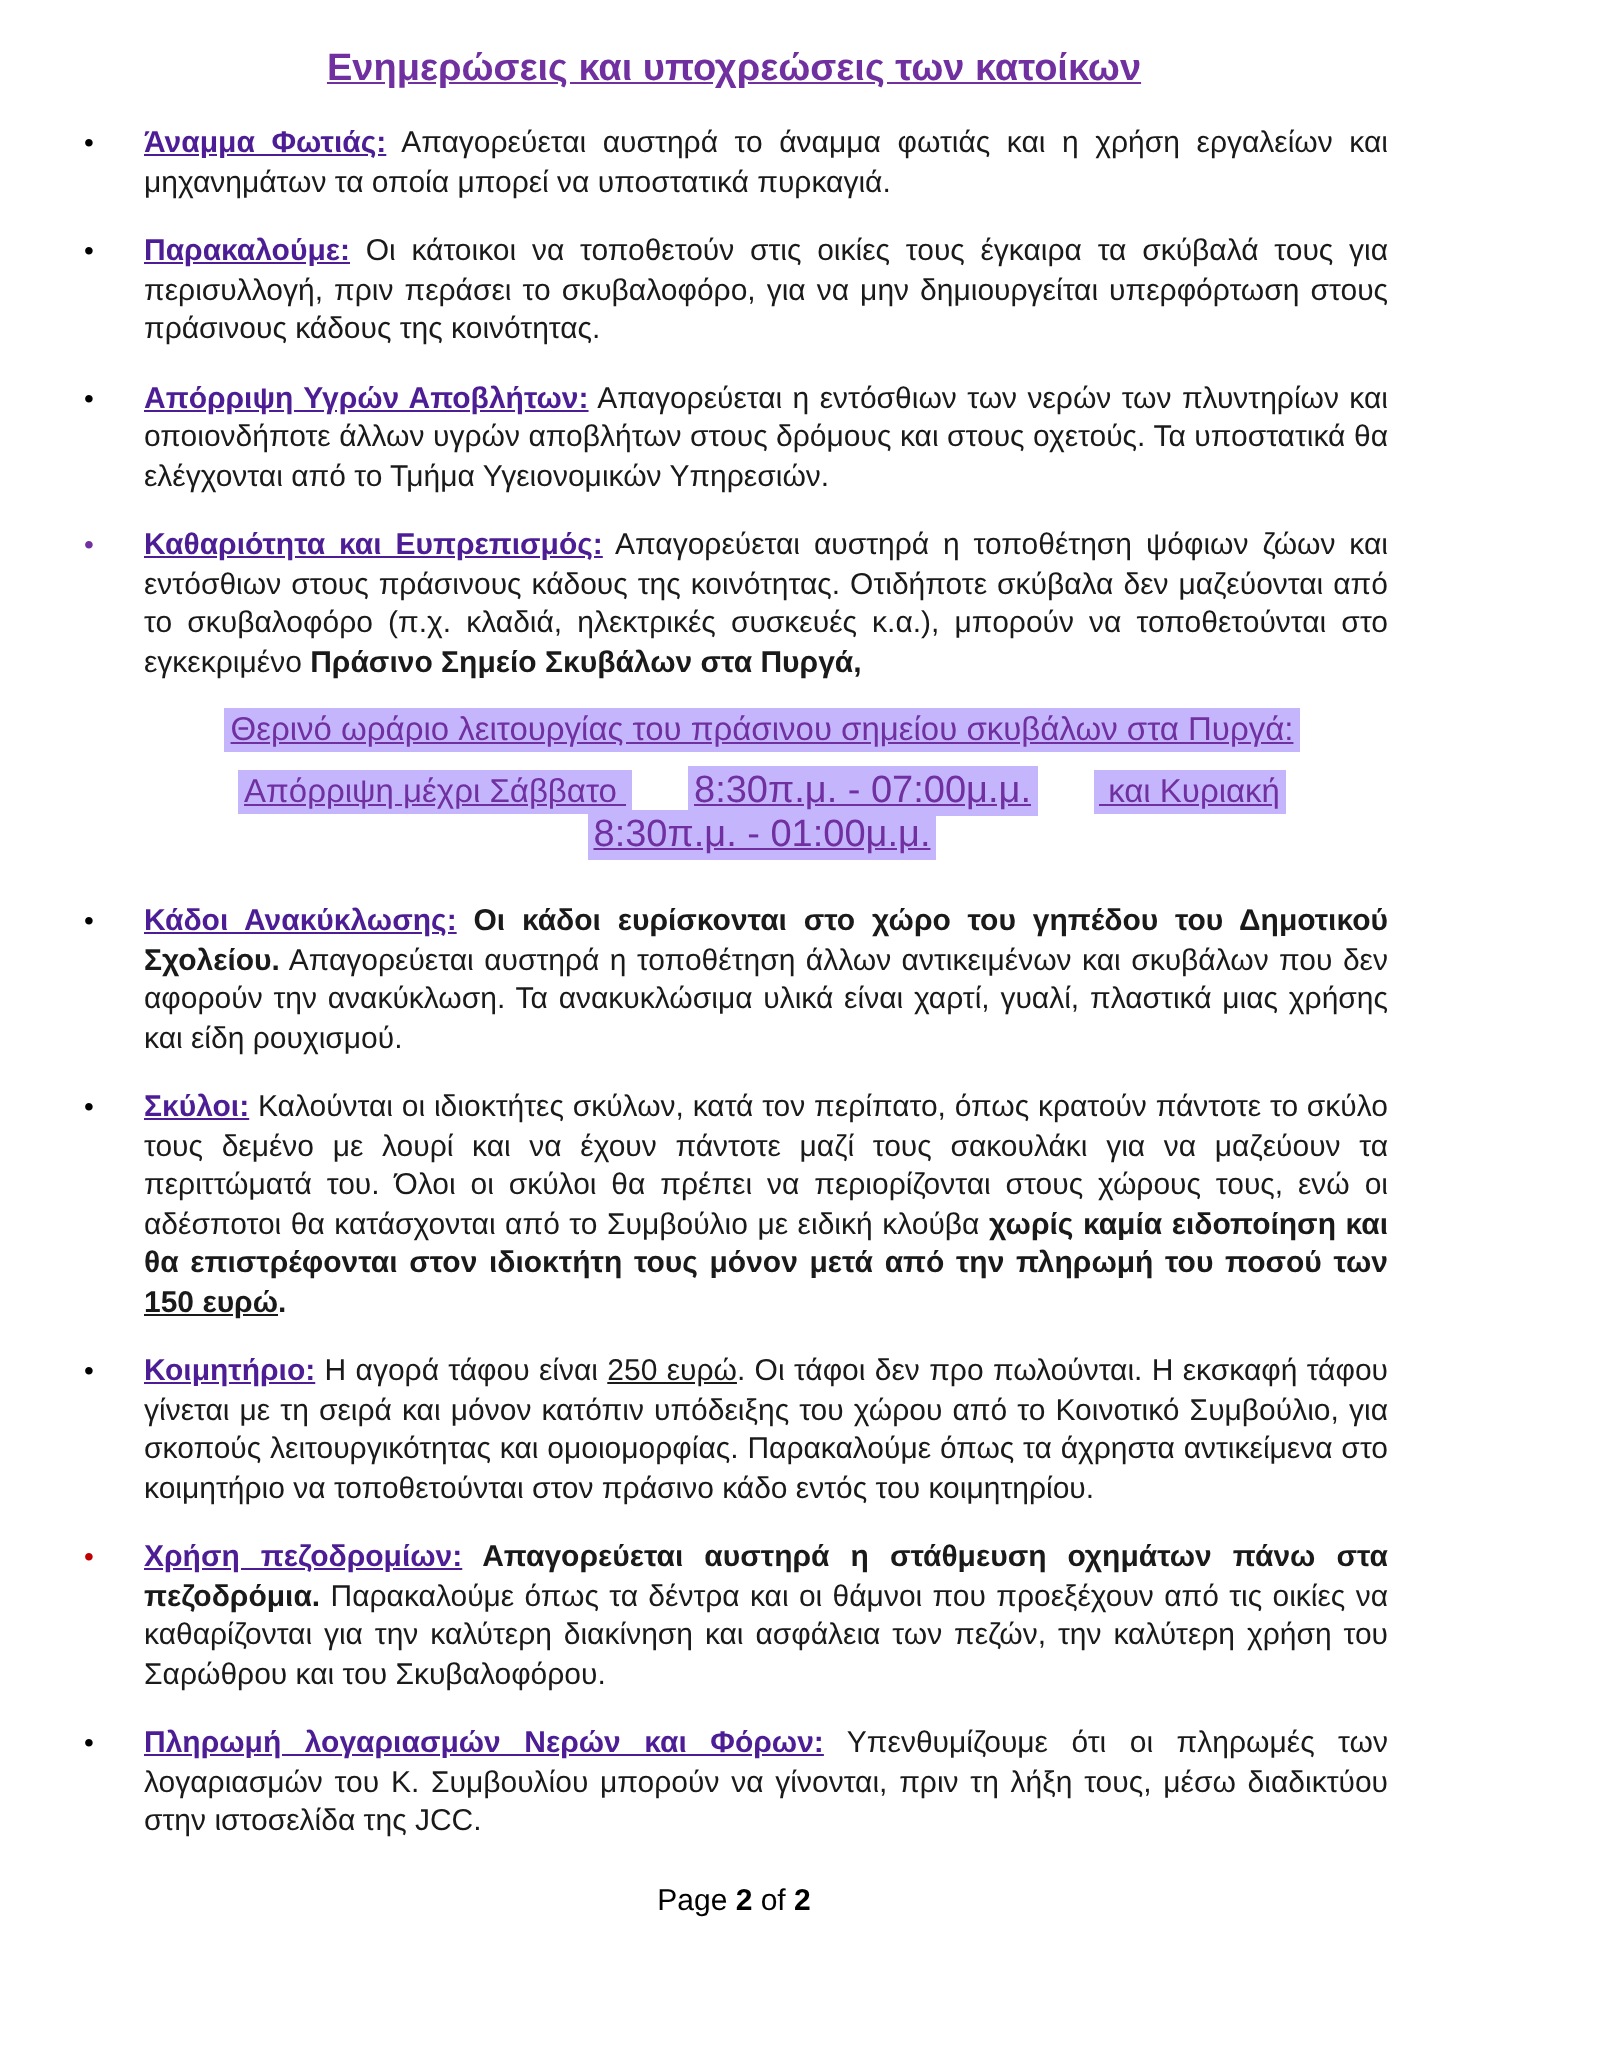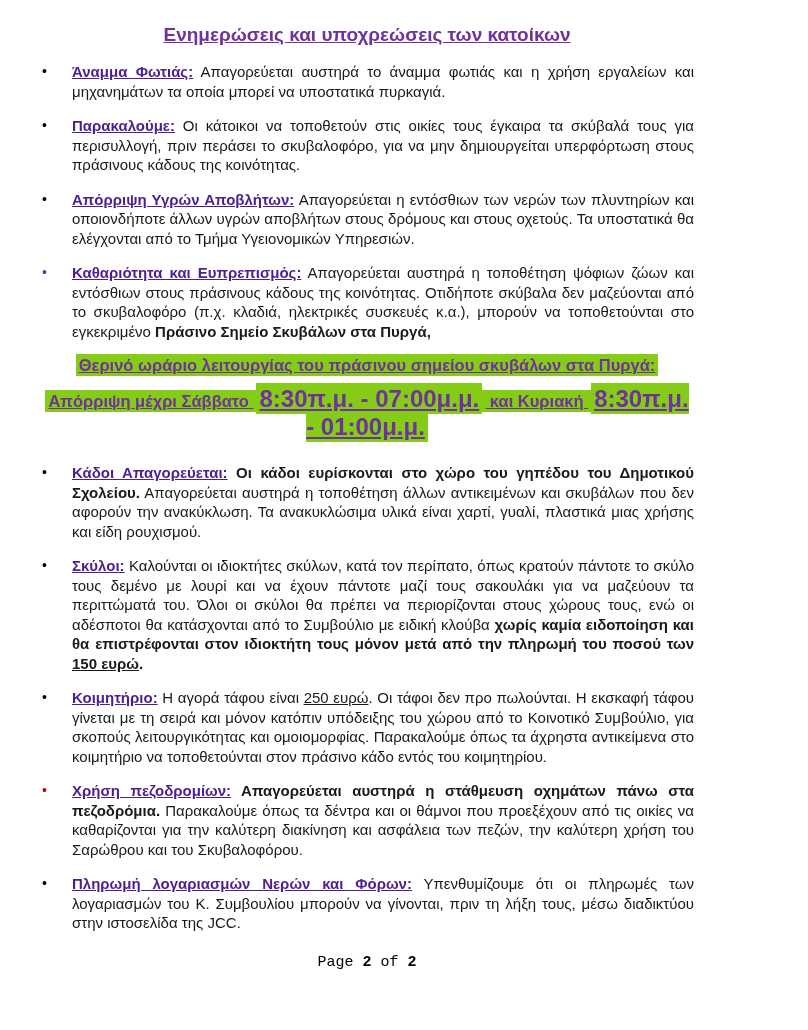--- a/index.html
+++ b/index.html
@@ -48,42 +48,43 @@
   }
   .bold { font-weight: bold; }
   .u { text-decoration: underline; margin-top: 36px; }
   .bu { font-weight: bold; text-decoration: underline; }
   .hl-line {
     text-align: center;
     margin: 0 0 10px 0;
   }
   .hl-line.second { margin: 0 0 22px 0; }
   .hl {
-    background: #84cc16;
+    background: #c4b5fd;
     color: #7030A0;
-    font-weight: bold;
+    font-weight: normal;
     text-decoration: underline;
     padding: 2px 3px;
+    margin-left: 28px;
   }
   .hl-small { font-size: 16.5px; }
-  .hl-big   { font-size: 24px; }
+  .hl-big   { font-size: 19px; }
   .closing {
     margin-top: 22px;
     text-align: center;
   }
   .closing-line {
     color: #1F3864;
     font-size: 19px;
     font-weight: bold;
     font-style: italic;
     margin: 0 0 13px 0;
   }
   .page-footer {
     text-align: center;
-    font-family: Liberation Mono, monospace;
+    font-family: Liberation Sans, sans-serif;
     font-size: 15px;
     color: #000000;
     margin-top: 21px;
   }
 </style>
 </head>
 <body>
 
 <div class="page">
 
@@ -111,21 +112,21 @@
 
   <div class="hl-line">
     <span class="hl hl-small">Θερινό ωράριο λειτουργίας του πράσινου σημείου σκυβάλων στα Πυργά:</span>
   </div>
   <div class="hl-line second">
     <span class="hl hl-small">Απόρριψη μέχρι Σάββατο </span><span class="hl hl-big">8:30π.μ. - 07:00μ.μ.</span><span class="hl hl-small"> και Κυριακή </span><span class="hl hl-big">8:30π.μ. - 01:00μ.μ.</span>
   </div>
 
   <div class="bullet">
     <span class="marker">•</span>
-    <span class="seg-header">Κάδοι Απαγορεύεται:</span><span class="bold"> Οι κάδοι ευρίσκονται στο χώρο του γηπέδου του Δημοτικού Σχολείου.</span><span>  Απαγορεύεται αυστηρά η τοποθέτηση άλλων αντικειμένων και σκυβάλων που δεν αφορούν την ανακύκλωση.  Τα ανακυκλώσιμα υλικά είναι χαρτί, γυαλί, πλαστικά μιας χρήσης και είδη ρουχισμού.</span>
+    <span class="seg-header">Κάδοι Ανακύκλωσης:</span><span class="bold"> Οι κάδοι ευρίσκονται στο χώρο του γηπέδου του Δημοτικού Σχολείου.</span><span>  Απαγορεύεται αυστηρά η τοποθέτηση άλλων αντικειμένων και σκυβάλων που δεν αφορούν την ανακύκλωση.  Τα ανακυκλώσιμα υλικά είναι χαρτί, γυαλί, πλαστικά μιας χρήσης και είδη ρουχισμού.</span>
   </div>
 
   <div class="bullet">
     <span class="marker">•</span>
     <span class="seg-header">Σκύλοι:</span><span> Καλούνται οι ιδιοκτήτες σκύλων, κατά τον περίπατο, όπως κρατούν πάντοτε το σκύλο τους δεμένο με λουρί και να έχουν πάντοτε μαζί τους σακουλάκι για να μαζεύουν τα περιττώματά του. Όλοι οι σκύλοι θα πρέπει να περιορίζονται στους χώρους τους, ενώ οι αδέσποτοι θα κατάσχονται από το Συμβούλιο με ειδική κλούβα </span><span class="bold">χωρίς καμία ειδοποίηση και θα επιστρέφονται στον ιδιοκτήτη τους μόνον μετά από την πληρωμή του ποσού των </span><span class="bu">150 ευρώ</span><span class="bold">.</span>
   </div>
 
   <div class="bullet">
     <span class="marker">•</span>
     <span class="seg-header">Κοιμητήριο:</span><span> Η αγορά τάφου είναι </span><span class="u">250 ευρώ</span><span>.  Οι τάφοι δεν προ πωλούνται.  Η εκσκαφή τάφου γίνεται με τη σειρά και μόνον κατόπιν υπόδειξης του χώρου από το Κοινοτικό Συμβούλιο, για σκοπούς λειτουργικότητας και ομοιομορφίας.  Παρακαλούμε όπως τα άχρηστα αντικείμενα στο κοιμητήριο να τοποθετούνται στον πράσινο κάδο εντός του κοιμητηρίου.</span>

